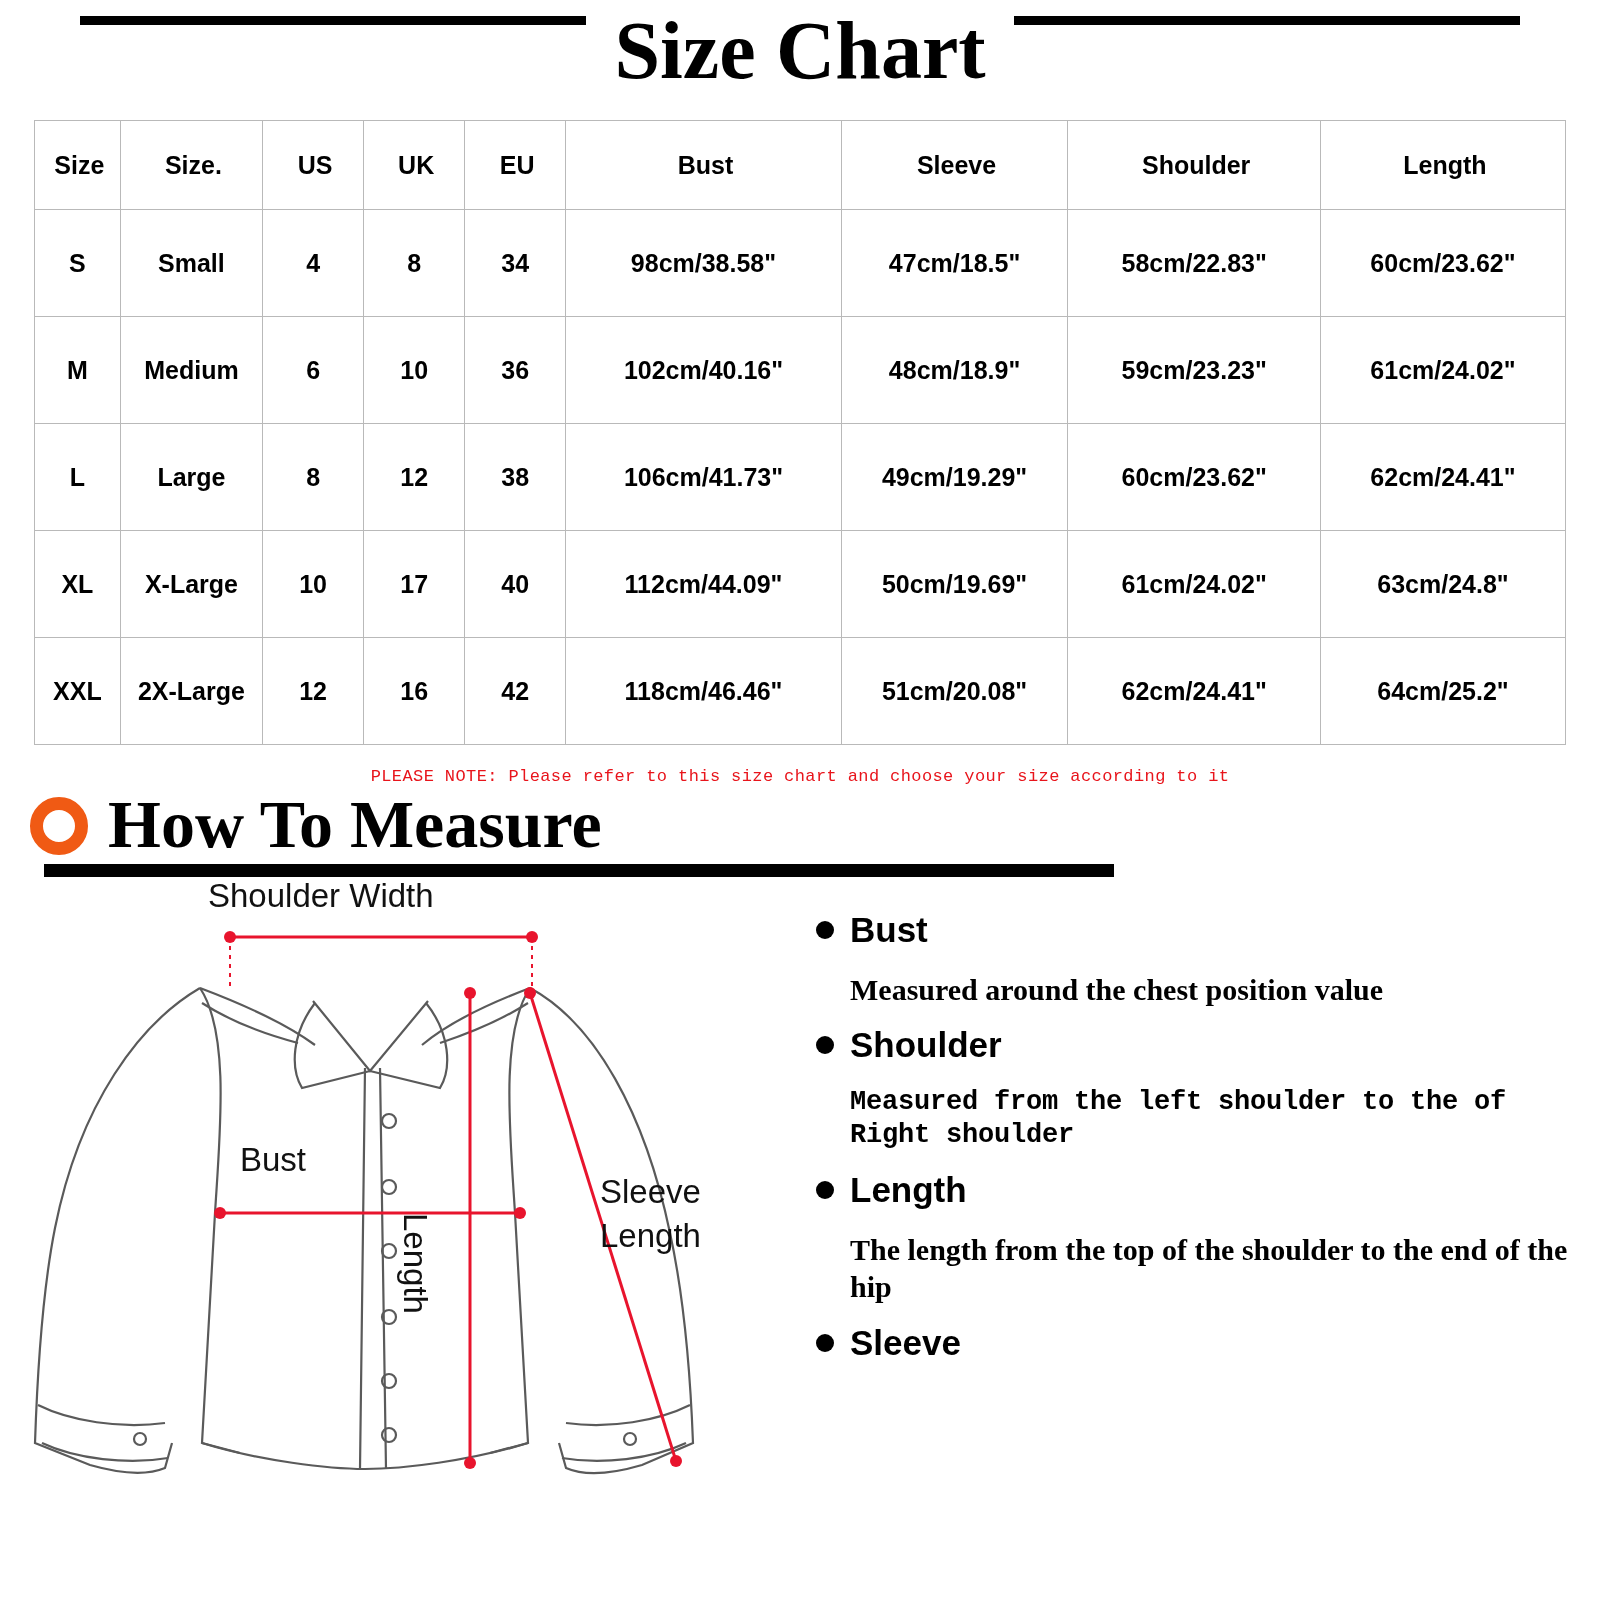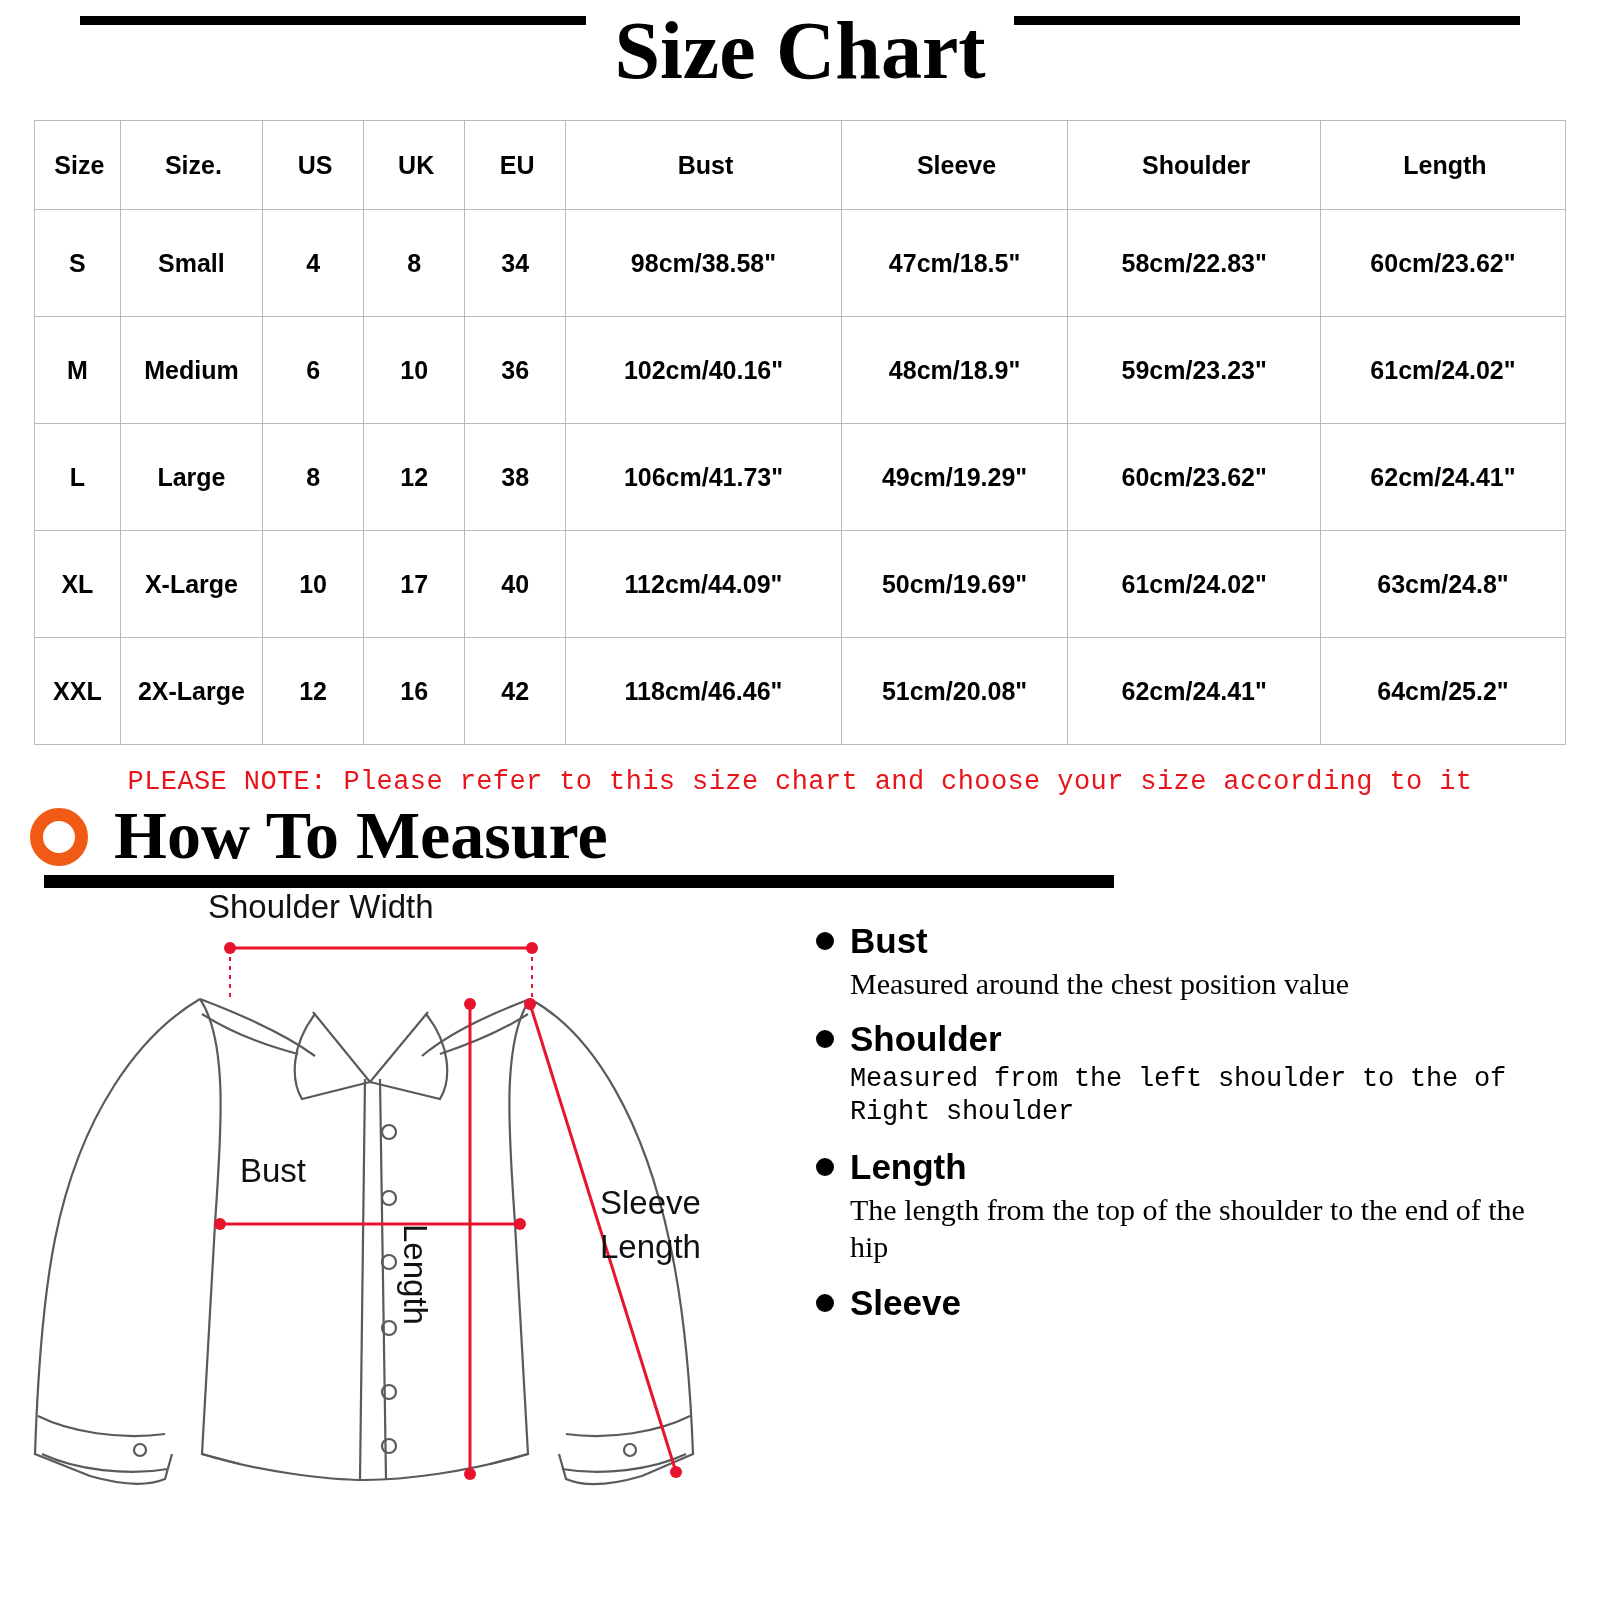--- a/index.html
+++ b/index.html
@@ -73,35 +73,35 @@
   col.c4 { width: 6.6%; }
   col.c5 { width: 18.0%; }
   col.c6 { width: 14.8%; }
   col.c7 { width: 16.5%; }
   col.c8 { width: 16.0%; }
 
   
   .note {
     color: #e8141b;
     font-family: "Liberation Mono", monospace;
-    font-size: 27px;
+    font-size: 17px;
     letter-spacing: 0.4px;
     text-align: center;
     padding: 22px 0 4px 0;
   }
 
   
   .howto {
     padding: 0 30px;
     position: relative;
   }
   .howto-row {
     display: flex;
     align-items: center;
-    gap: 26px;
+    gap: 20px;
   }
   .ring {
     width: 58px;
     height: 58px;
     border-radius: 50%;
     border: 13px solid #f05a14;
     box-sizing: border-box;
     flex: 0 0 auto;
     margin-top: 4px;
   }
@@ -154,21 +154,22 @@
     font-family: "Liberation Sans", sans-serif;
     font-weight: bold;
     font-size: 35px;
     line-height: 1.1;
   }
   .def-body {
     font-family: "Liberation Serif", serif;
     font-size: 30px;
     line-height: 1.25;
     padding-left: 34px;
-    margin-top: 4px;
+    margin-top: 21px;
+    font-weight: bold;
   }
   .def-body.mono {
     font-family: "Liberation Mono", monospace;
     font-size: 27px;
     letter-spacing: -0.2px;
   }
 
   .lbl {
     position: absolute;
     font-family: "Liberation Sans", sans-serif;

